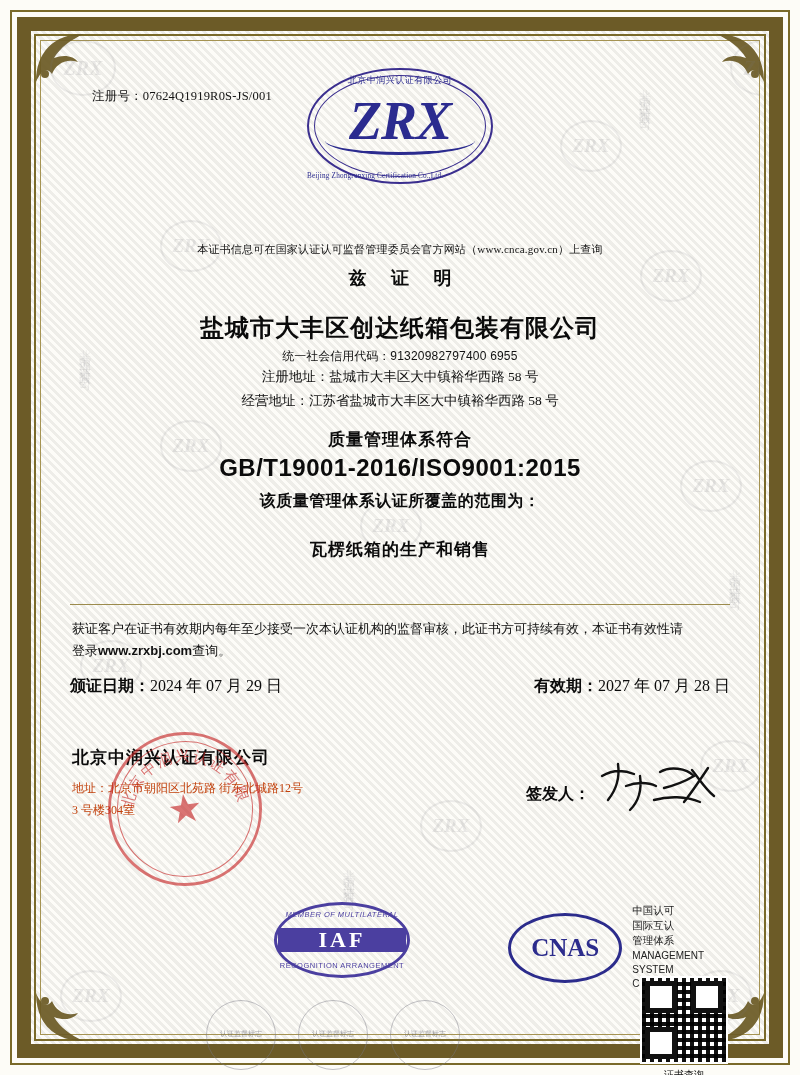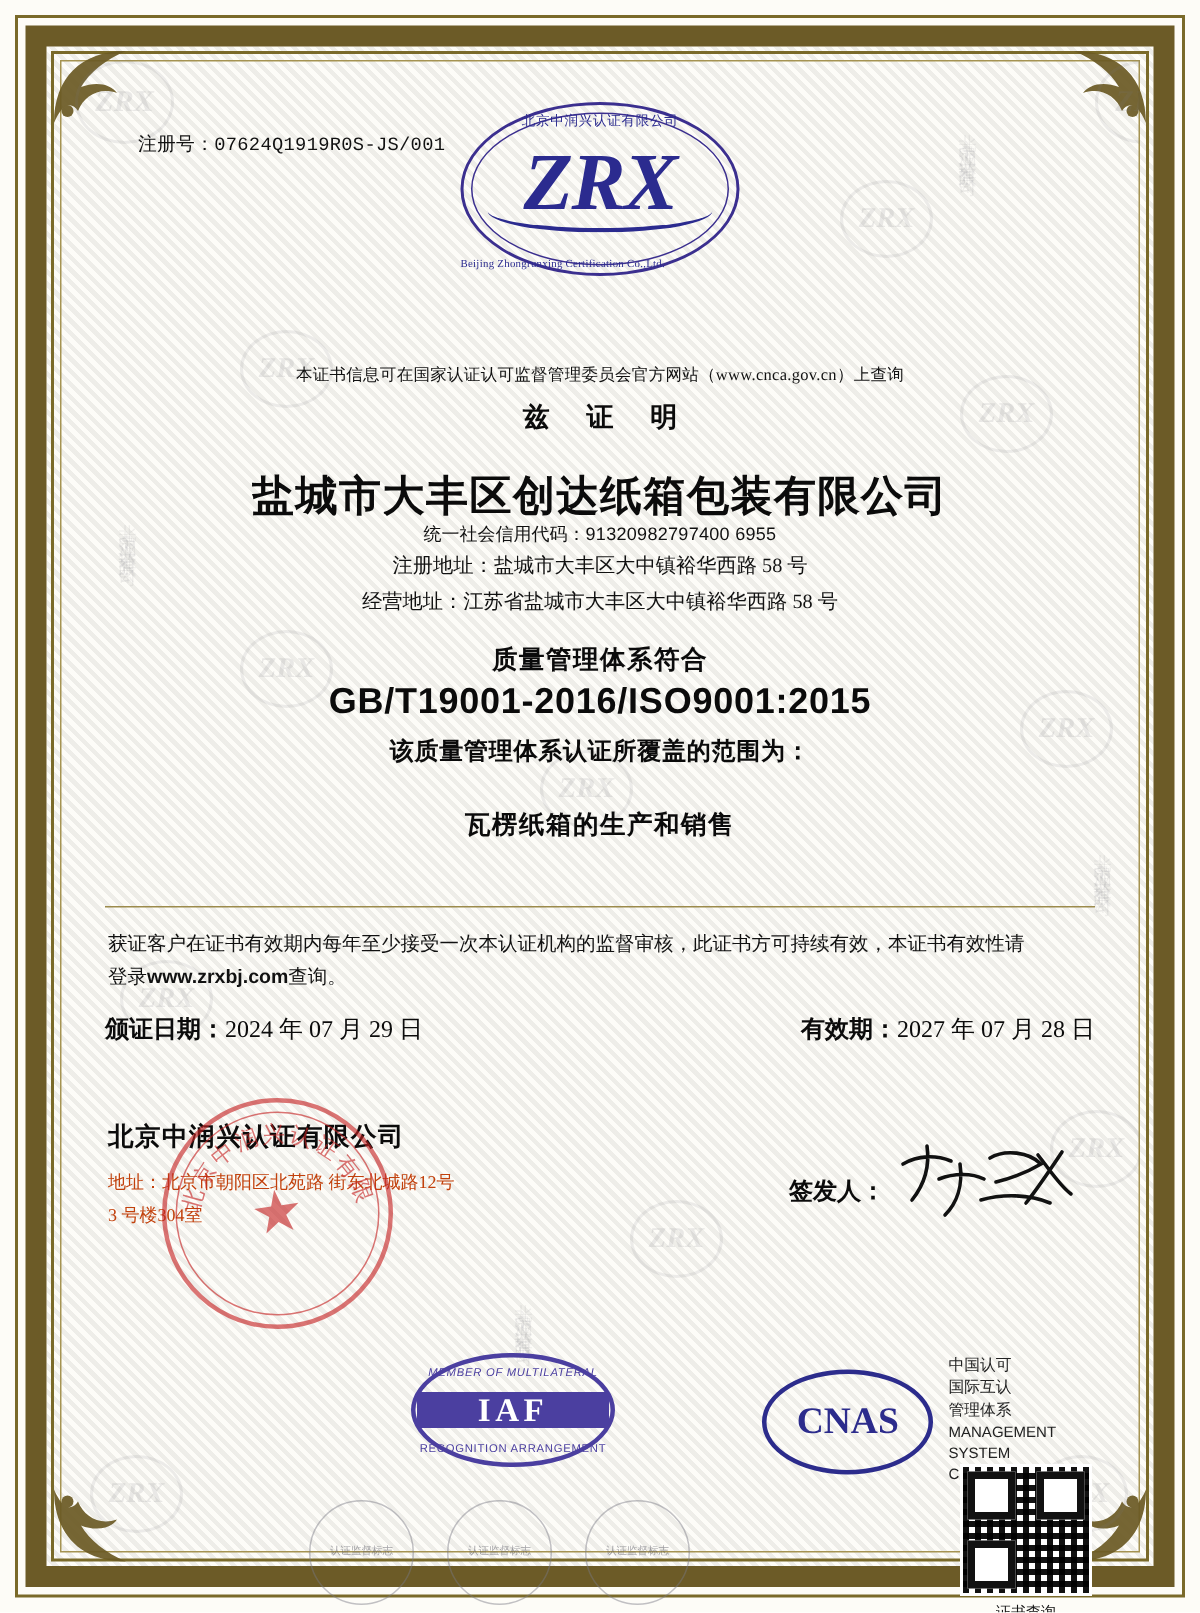--- a/index.html
+++ b/index.html
@@ -114,21 +114,21 @@
   .reg-no {
     position: absolute;
     left: 36px;
     top: 32px;
     font-size: 12.5px;
     color: #111;
     letter-spacing: .2px;
     white-space: nowrap;
   }
   .reg-no .label { font-family: "Liberation Sans", sans-serif; }
-  .reg-no .value { font-family: Liberation Mono, monospace; margin-top: 47px; }
+  .reg-no .value { font-family: Liberation Serif, serif; margin-top: 47px; }
 
   
   .logo-wrap {
     position: absolute;
     left: 50%;
     top: 12px;
     transform: translateX(-50%);
     width: 186px;
     height: 116px;
   }
@@ -216,21 +216,21 @@
     letter-spacing: 10px;
     color: #0b0b0b;
     text-indent: 10px;
   }
 
   .company {
     position: absolute;
     left: 0; right: 0;
     top: 256px;
     text-align: center;
-    font-size: 28px;
+    font-size: 24px;
     font-weight: bold;
     color: #0b0b0b;
     letter-spacing: 1px;
   }
 
   .credit-code {
     position: absolute;
     left: 0; right: 0;
     top: 292px;
     text-align: center;

